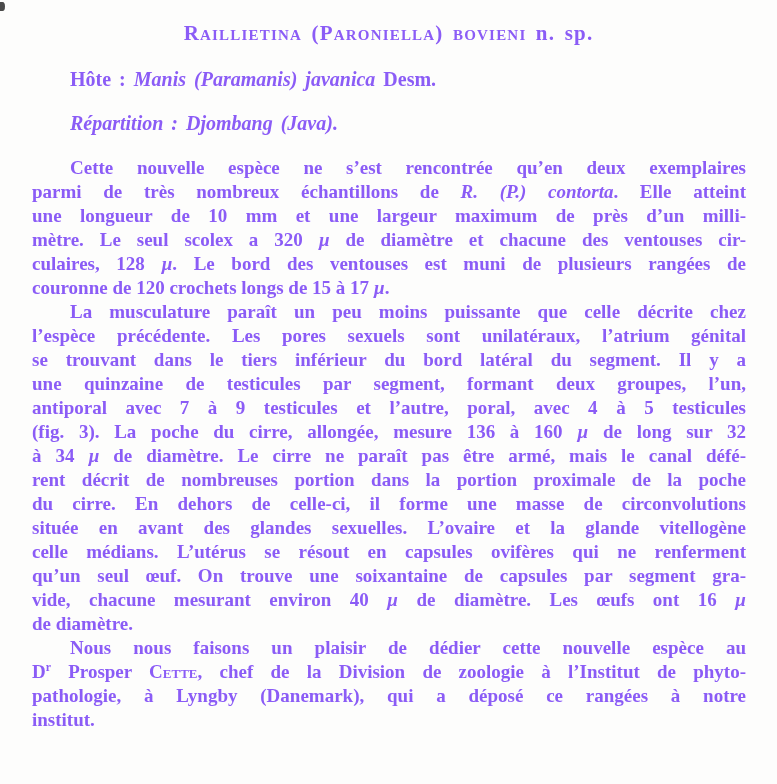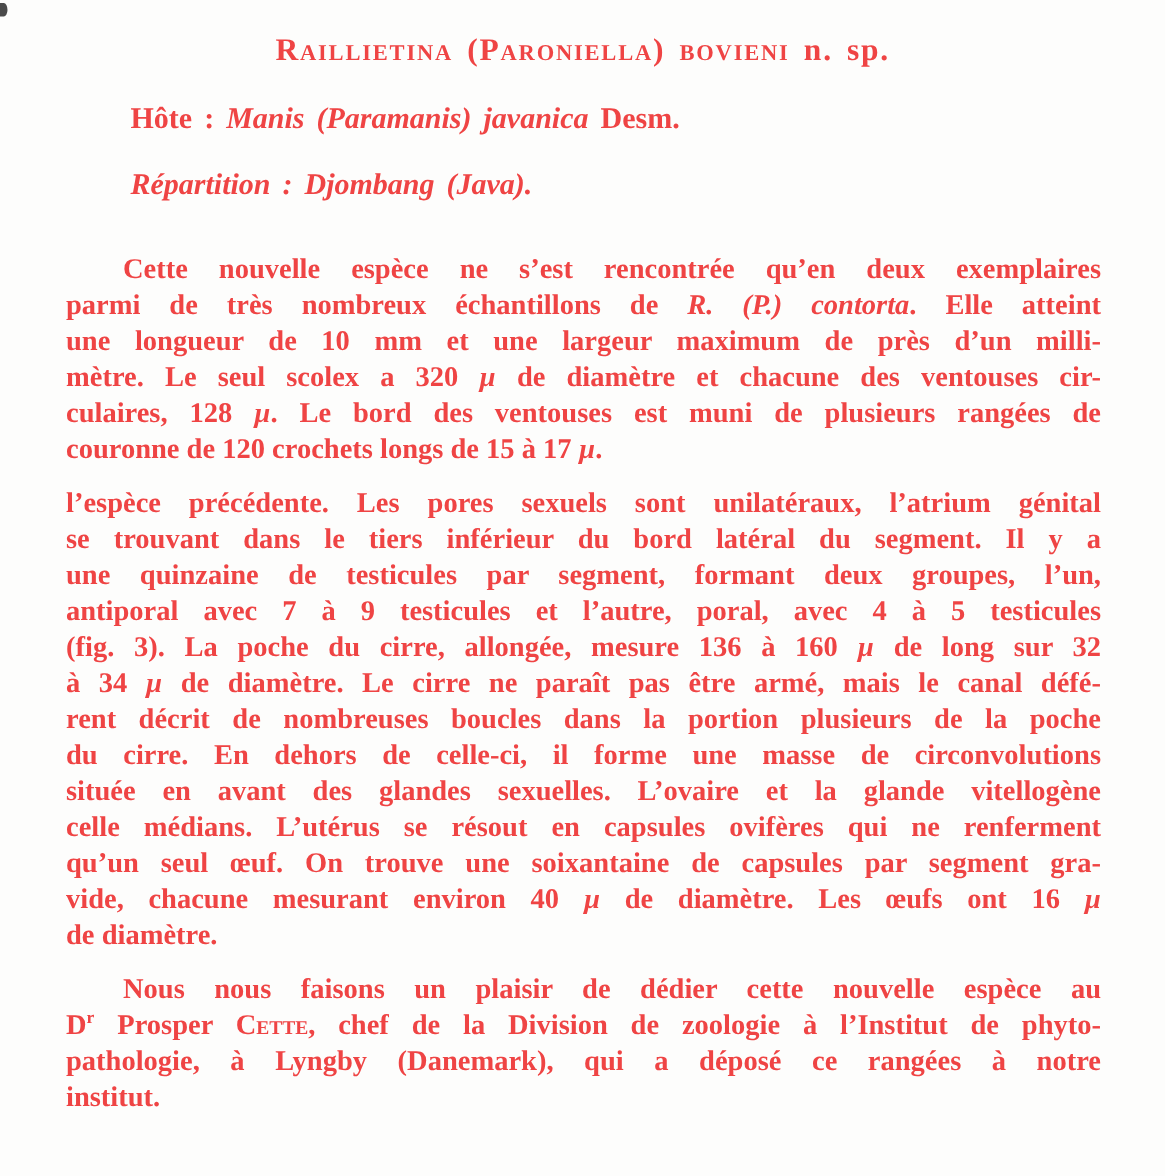--- a/index.html
+++ b/index.html
@@ -7,21 +7,21 @@
     padding: 0;
     background: #ffffff;
   }
   .page {
     position: relative;
     width: 777px;
     height: 784px;
     background: #fdfdfc;
     font-family: "Liberation Serif", serif;
     font-weight: bold;
-    color: #ef4444;
+    color: #8b5cf6;
     overflow: hidden;
   }
   .speck {
     position: absolute;
     left: 0px;
     top: 2px;
     width: 5px;
     height: 9px;
     background: #4a4a4a;
     border-radius: 0 60% 60% 0;
@@ -36,31 +36,30 @@
     letter-spacing: 1.2px;
     word-spacing: 3px;
     white-space: nowrap;
   }
   .lead-line {
     position: absolute;
     left: 70px;
     font-size: 20px;
     word-spacing: 3px;
     white-space: nowrap;
-    margin-left: 17px;
   }
   .host-line { top: 68px; }
   .dist-line { top: 112px; font-style: italic; }
   .body-text {
     position: absolute;
     top: 156px;
     left: 32px;
     width: 714px;
   }
-  .paragraph { margin: 12px; }
+  .paragraph { margin: 0; }
   .line {
     font-size: 19px;
     line-height: 24px;
     height: 24px;
     text-align: justify;
     text-align-last: justify;
     overflow: hidden;
     white-space: normal;
   }
   .line.final {
@@ -89,27 +88,28 @@
   <div class="body-text">
       <div class="paragraph">
         <div class="line indent"><span>Cette nouvelle espèce ne s’est rencontrée qu’en deux exemplaires</span></div>
         <div class="line"><span>parmi de très nombreux échantillons de </span><span class="it">R. (P.) contorta</span><span>. Elle atteint</span></div>
         <div class="line"><span>une longueur de 10 mm et une largeur maximum de près d’un milli-</span></div>
         <div class="line"><span>mètre. Le seul scolex a 320 <span class="mu">µ</span> de diamètre et chacune des ventouses cir-</span></div>
         <div class="line"><span>culaires, 128 <span class="mu">µ</span>. Le bord des ventouses est muni de plusieurs rangées de</span></div>
         <div class="line final"><span>couronne de 120 crochets longs de 15 à 17 <span class="mu">µ</span>.</span></div>
       </div>
       <div class="paragraph">
+        <div class="line indent"><span>La musculature paraît un peu moins puissante que celle décrite chez</span></div>
         <div class="line"><span>l’espèce précédente. Les pores sexuels sont unilatéraux, l’atrium génital</span></div>
         <div class="line"><span>se trouvant dans le tiers inférieur du bord latéral du segment. Il y a</span></div>
         <div class="line"><span>une quinzaine de testicules par segment, formant deux groupes, l’un,</span></div>
         <div class="line"><span>antiporal avec 7 à 9 testicules et l’autre, poral, avec 4 à 5 testicules</span></div>
         <div class="line"><span>(fig. 3). La poche du cirre, allongée, mesure 136 à 160 <span class="mu">µ</span> de long sur 32</span></div>
         <div class="line"><span>à 34 <span class="mu">µ</span> de diamètre. Le cirre ne paraît pas être armé, mais le canal défé-</span></div>
-        <div class="line"><span>rent décrit de nombreuses boucles dans la portion plusieurs de la poche</span></div>
+        <div class="line"><span>rent décrit de nombreuses portion dans la portion proximale de la poche</span></div>
         <div class="line"><span>du cirre. En dehors de celle-ci, il forme une masse de circonvolutions</span></div>
         <div class="line"><span>située en avant des glandes sexuelles. L’ovaire et la glande vitellogène</span></div>
         <div class="line"><span>celle médians. L’utérus se résout en capsules ovifères qui ne renferment</span></div>
         <div class="line"><span>qu’un seul œuf. On trouve une soixantaine de capsules par segment gra-</span></div>
         <div class="line"><span>vide, chacune mesurant environ 40 <span class="mu">µ</span> de diamètre. Les œufs ont 16 <span class="mu">µ</span></span></div>
         <div class="line final"><span>de diamètre.</span></div>
       </div>
       <div class="paragraph">
         <div class="line indent"><span>Nous nous faisons un plaisir de dédier cette nouvelle espèce au</span></div>
         <div class="line"><span>D</span><span class="sup">r</span><span> Prosper </span><span class="sc">Cette</span><span>, chef de la Division de zoologie à l’Institut de phyto-</span></div>

